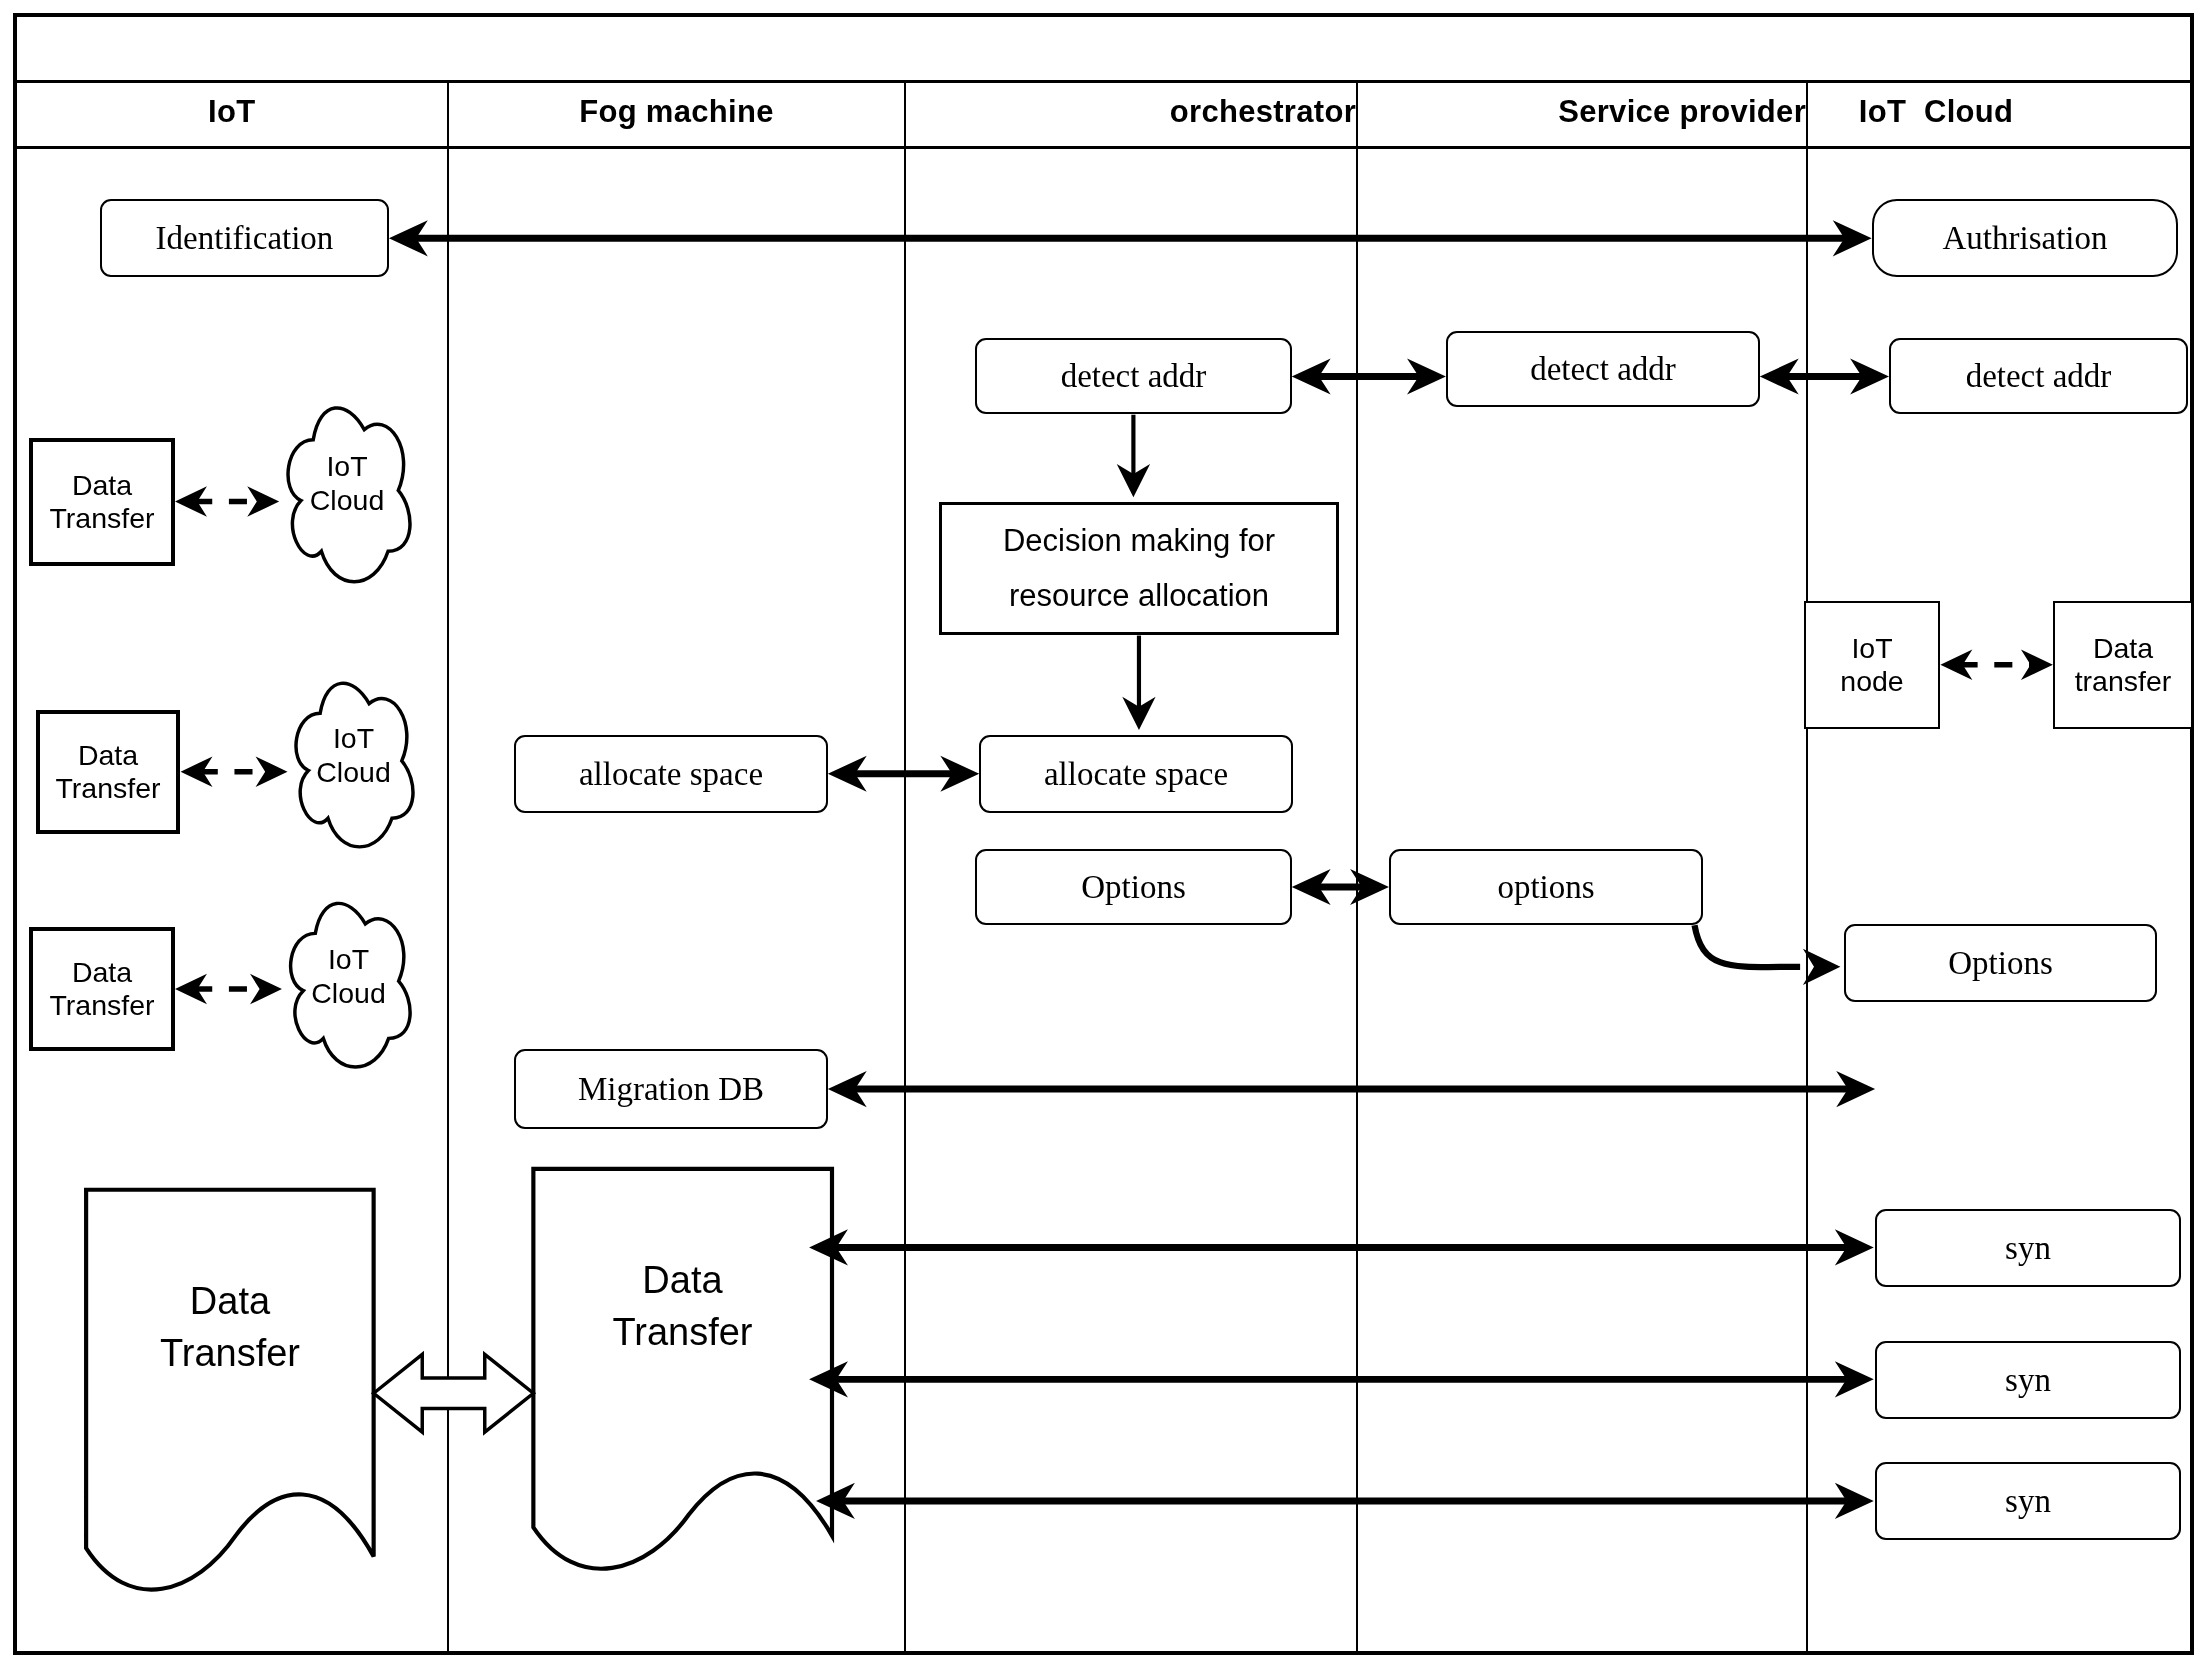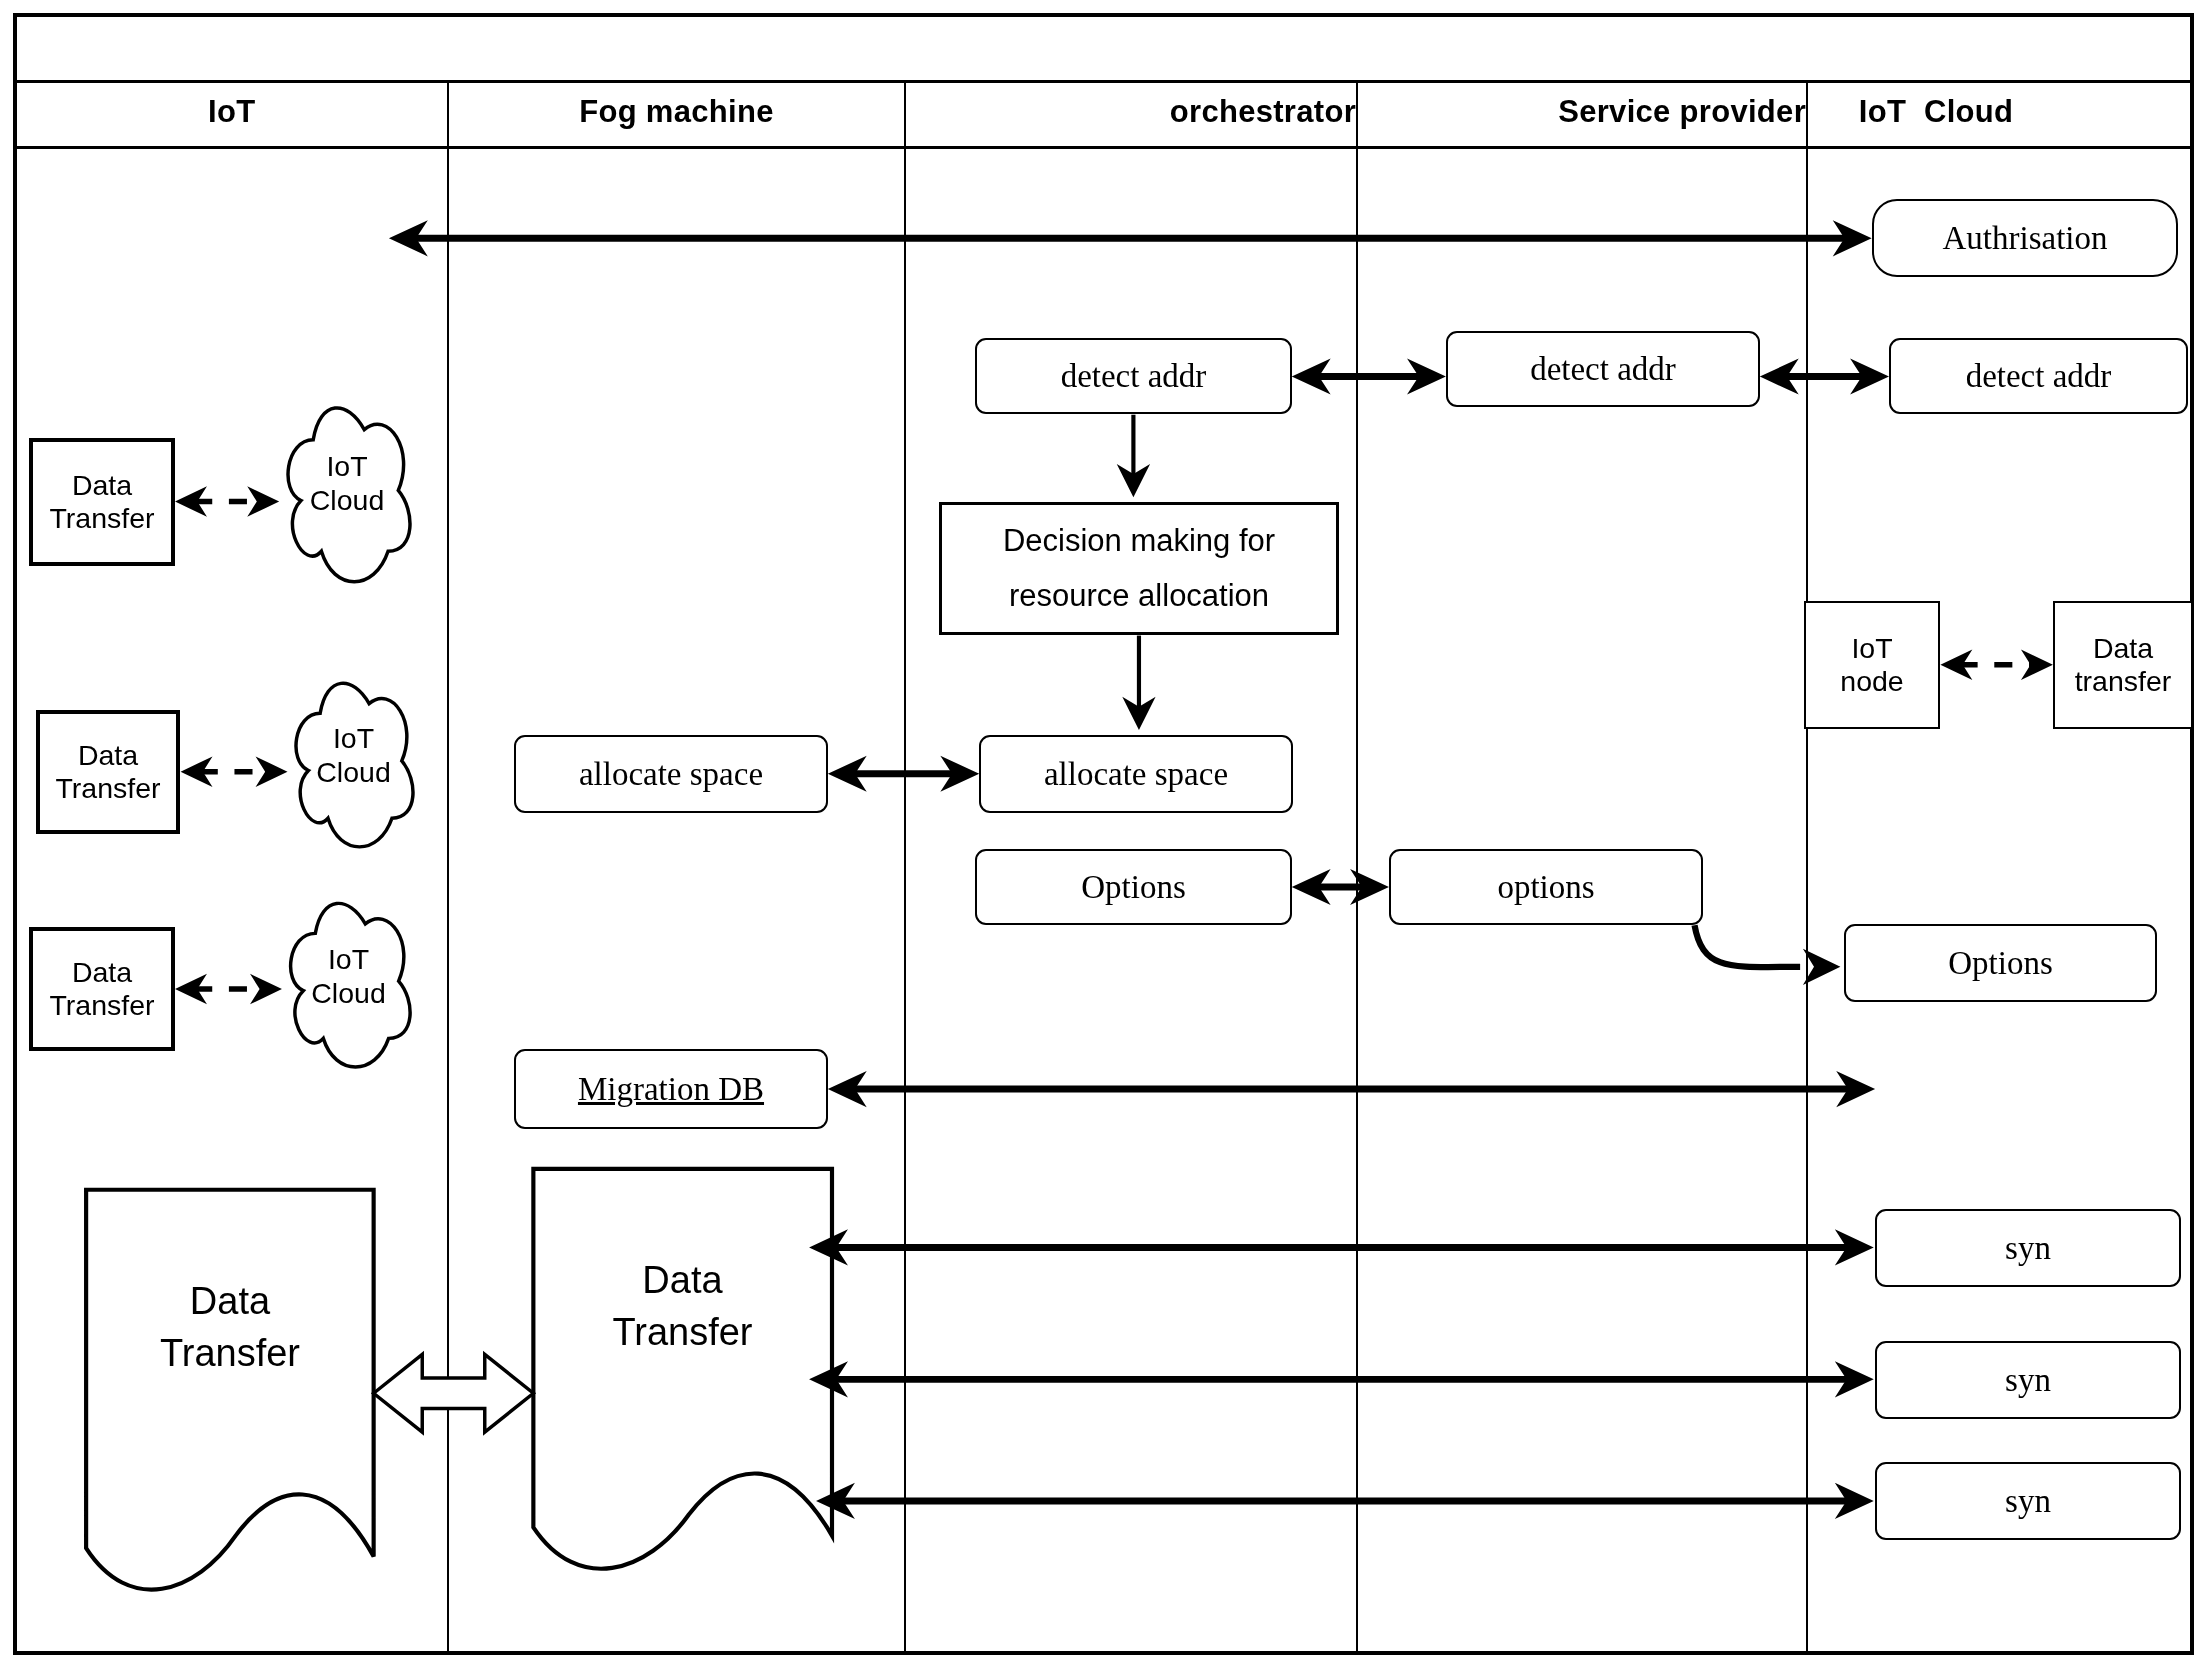--- a/index.html
+++ b/index.html
@@ -96,40 +96,41 @@
         <path d="M414,1111 L368,1089 L381.8,1111 L368,1133 Z" fill="#000" stroke="none"></path>
         <line x1="279.6" x2="378.4" y1="1424" y2="1424" stroke="#000" stroke-width="8" stroke-dasharray="26 24"></line>
         <path d="M252,1424 L298,1402 L284.2,1424 L298,1446 Z" fill="#000" stroke="none"></path>
         <path d="M406,1424 L360,1402 L373.8,1424 L360,1446 Z" fill="#000" stroke="none"></path>
         <line x1="2821.6" x2="2928.4" y1="957" y2="957" stroke="#000" stroke-width="8" stroke-dasharray="26 24"></line>
         <path d="M2794,957 L2840,935 L2826.2,957 L2840,979 Z" fill="#000" stroke="none"></path>
         <path d="M2956,957 L2910,935 L2923.8,957 L2910,979 Z" fill="#000" stroke="none"></path>
       </g>
   </svg>
 
+  <div class="rbox" style="left:100px;top:199px;width:289px;height:78px;">Identification</div>
 
   <div class="rbox" style="left:1872px;top:199px;width:306px;height:78px;border-radius:25px;">Authrisation</div>
 
   <div class="rbox" style="left:975px;top:338px;width:317px;height:76px;">detect addr</div>
   <div class="rbox" style="left:1446px;top:331px;width:314px;height:76px;">detect addr</div>
   <div class="rbox" style="left:1889px;top:338px;width:299px;height:76px;">detect addr</div>
 
   <div class="sqbox decision" style="left:939px;top:502px;width:400px;height:133px;">
     <span>Decision making for</span>
     <span>resource allocation</span>
   </div>
 
   <div class="rbox" style="left:514px;top:735px;width:314px;height:78px;">allocate space</div>
   <div class="rbox" style="left:979px;top:735px;width:314px;height:78px;">allocate space</div>
 
   <div class="rbox" style="left:975px;top:849px;width:317px;height:76px;">Options</div>
   <div class="rbox" style="left:1389px;top:849px;width:314px;height:76px;">options</div>
   <div class="rbox" style="left:1844px;top:924px;width:313px;height:78px;">Options</div>
 
-  <div class="rbox" style="left:514px;top:1049px;width:314px;height:80px;text-decoration:underline;">Migration DB</div>
+  <div class="rbox" style="left:514px;top:1049px;width:314px;height:80px;">Migration DB</div>
 
   <div class="rbox" style="left:1875px;top:1209px;width:306px;height:78px;">syn</div>
   <div class="rbox" style="left:1875px;top:1341px;width:306px;height:78px;">syn</div>
   <div class="rbox" style="left:1875px;top:1462px;width:306px;height:78px;">syn</div>
 
   <div class="sqbox dtbox" style="left:29px;top:438px;width:146px;height:128px;">
     <span>Data</span>
     <span>Transfer</span>
   </div>
   <div class="sqbox dtbox" style="left:36px;top:710px;width:144px;height:124px;">

